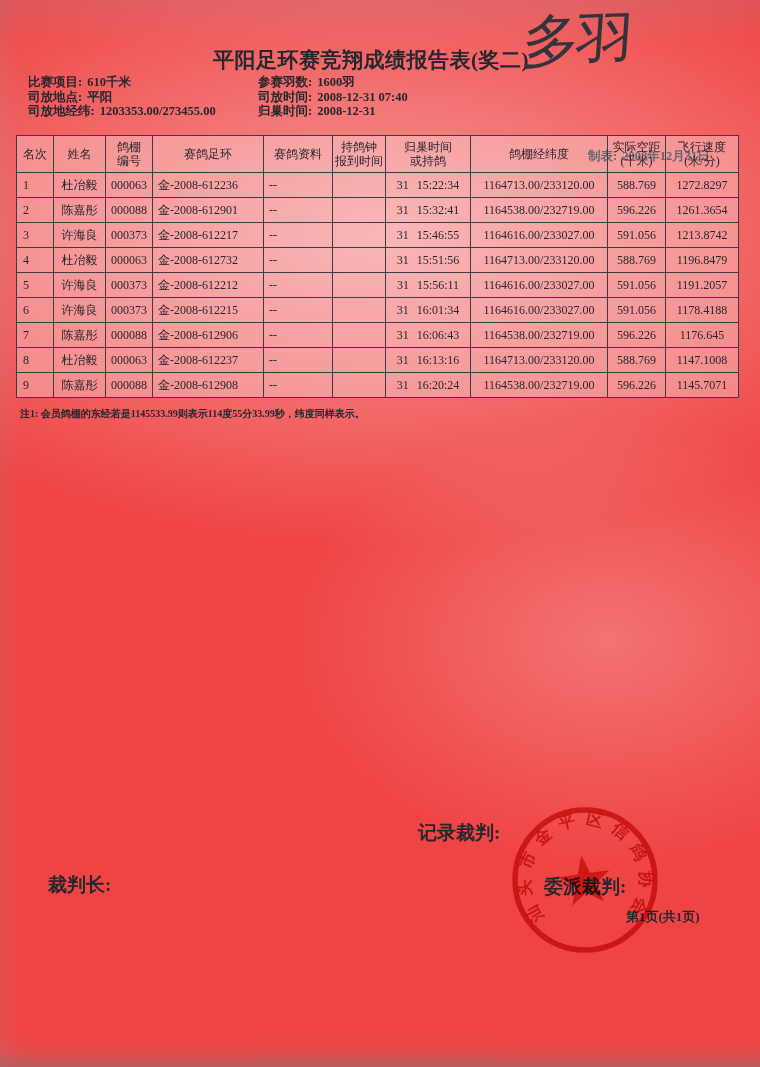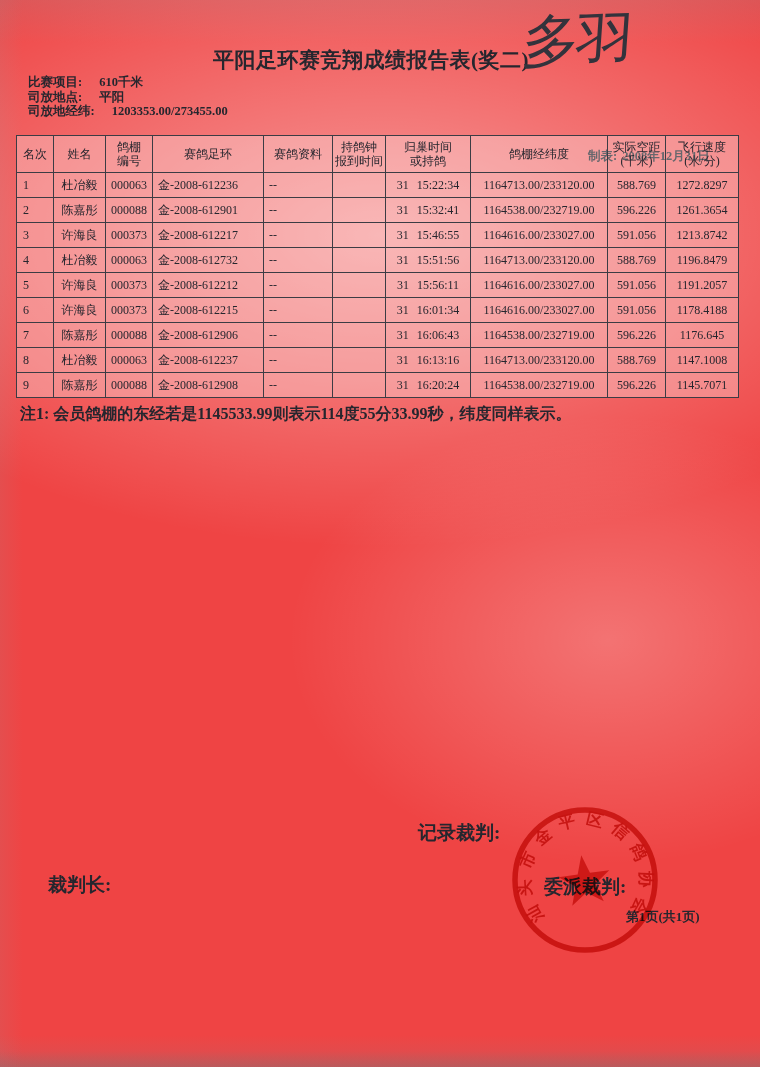--- a/index.html
+++ b/index.html
@@ -28,21 +28,21 @@
   .handwriting{
     position:absolute;left:522px;top:12px;
     font-size:58px;line-height:1;color:#33333c;
     transform:rotate(-2deg) skewX(-6deg);
     letter-spacing:-4px;white-space:nowrap;
   }
   .info-col{
     position:absolute;top:75px;
     font-size:12.5px;font-weight:600;line-height:14.6px;white-space:nowrap;
   }
-  .info-col .v{margin-left:17px;font-weight:600;}
+  .info-col .v{margin-left:5px;font-weight:600;}
   #info-col1{left:28px;}
   #info-col2{left:258px;}
   #info-col3{left:475px;}
   .made-by{
     position:absolute;left:588px;top:104px;
     font-size:12.5px;font-weight:600;white-space:nowrap;margin-top:44px;
   }
   .made-by .v{margin-left:5px;}
   table.results{
     position:absolute;left:16px;top:135px;
@@ -56,21 +56,21 @@
     height:34px;font-weight:400;text-align:center;
     white-space:pre-line;line-height:14px;padding:1px;
   }
   .results td{height:24px;padding:0 2px;}
   .c0{text-align:left;padding-left:6px !important;}
   .c1,.c2,.c5,.c6,.c7,.c8,.c9{text-align:center;}
   .c3,.c4{text-align:left;padding-left:5px !important;font-family:Liberation Serif, serif;}
   .c6{word-spacing:5px;}
   .notes{
     position:absolute;left:20px;top:406px;
-    font-size:16px;font-weight:600;line-height:15px;white-space:nowrap;
+    font-size:10px;font-weight:600;line-height:15px;white-space:nowrap;
   }
   .judge{
     position:absolute;font-size:19px;font-weight:600;white-space:nowrap;z-index:2;
   }
   #chief-judge{left:48px;top:872px;}
   #record-judge{left:418px;top:820px;}
   #assigned-judge{left:544px;top:874px;}
   .page-number{
     position:absolute;left:626px;top:908px;
     font-size:13px;font-weight:600;white-space:nowrap;z-index:2;
@@ -91,20 +91,25 @@
 <div class="page">
   <div class="texture"></div>
 
   <div class="title">平阳足环赛竞翔成绩报告表(奖二)</div>
   <div class="handwriting">多羽</div>
 
   <div class="info-col" id="info-col1">
     <div><span>比赛项目:</span><span class="v">610千米</span></div>
     <div><span>司放地点:</span><span class="v">平阳</span></div>
     <div><span>司放地经纬:</span><span class="v">1203353.00/273455.00</span></div>
+  </div>
+  <div class="info-col" id="info-col2">
+    <div><span>参赛羽数:</span><span class="v">1600羽</span></div>
+    <div><span>司放时间:</span><span class="v">2008-12-31 07:40</span></div>
+    <div><span>归巢时间:</span><span class="v">2008-12-31</span></div>
   </div>
   <div class="made-by"><span>制表:</span><span class="v">2008年12月31日</span></div>
 
   <table class="results">
     <colgroup>
       <col style="width:37px">
         <col style="width:52px">
         <col style="width:47px">
         <col style="width:111px">
         <col style="width:69px">

